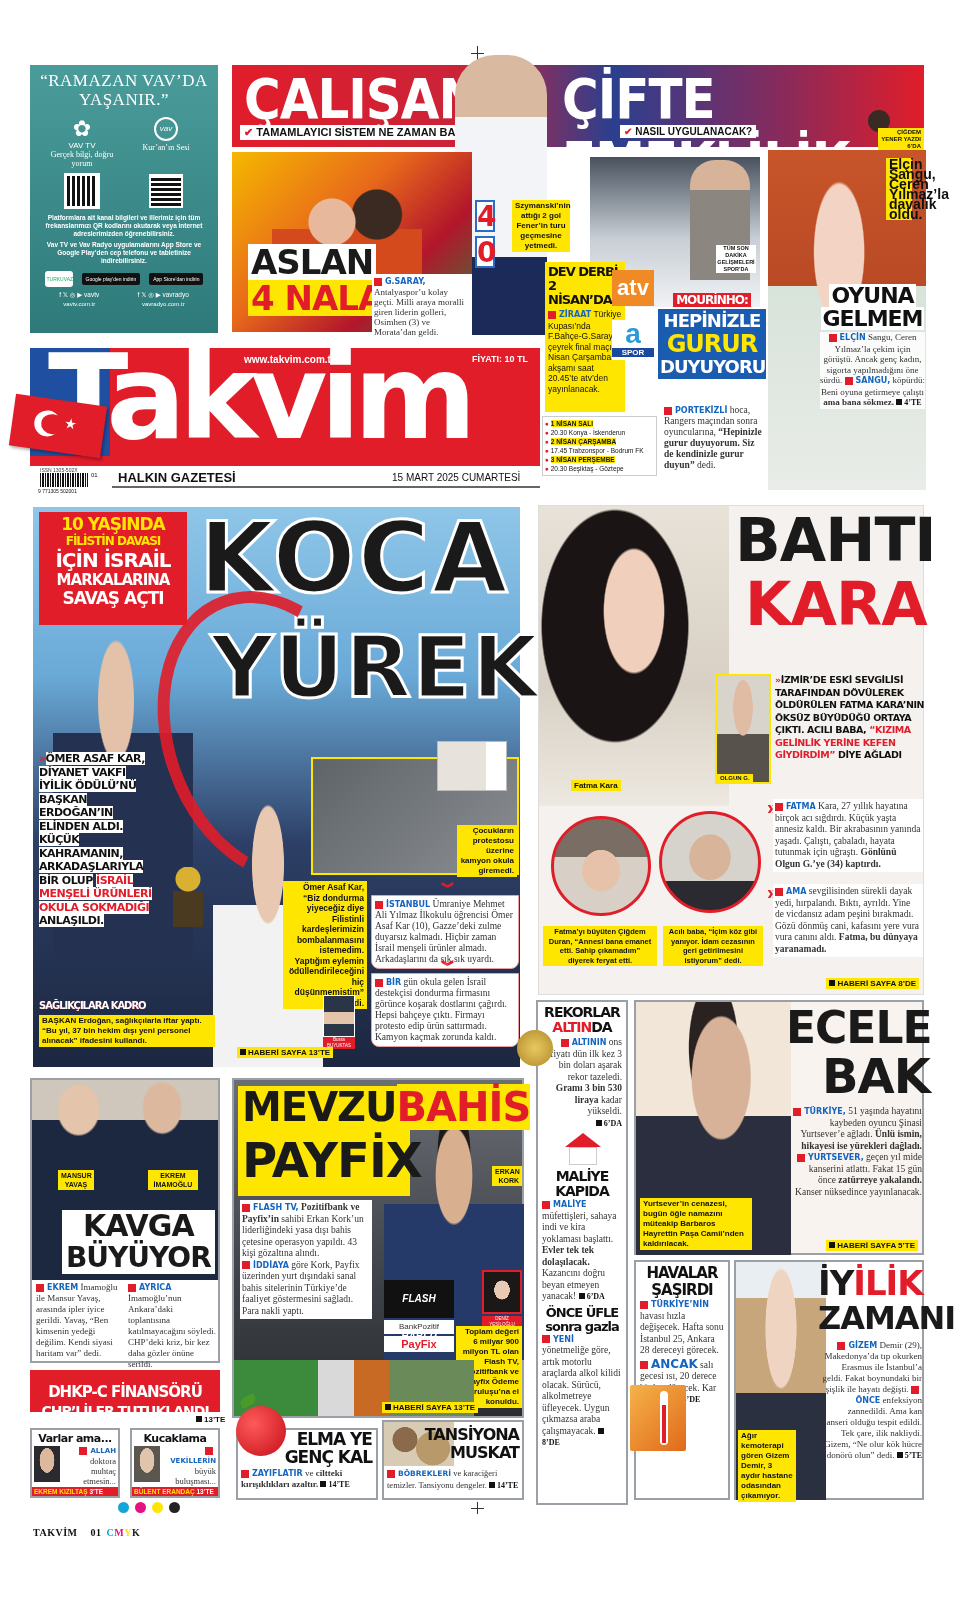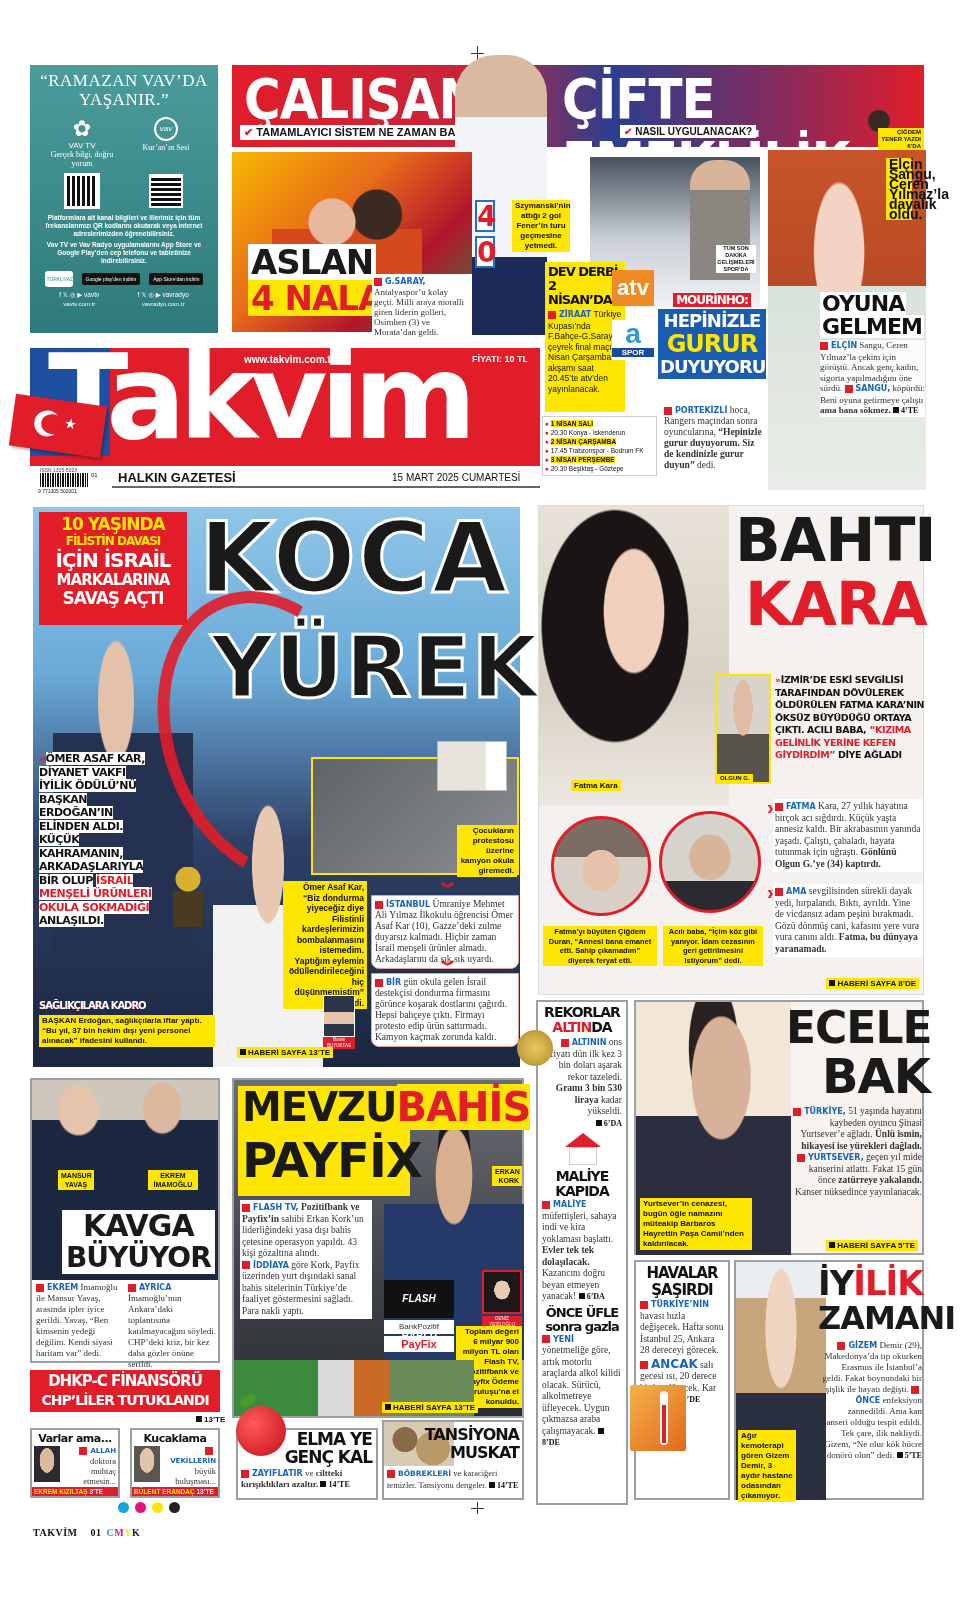--- a/index.html
+++ b/index.html
@@ -115,21 +115,21 @@
   <div style="font-size:6.5px;line-height:9px;font-weight:bold"><span style="color:#e11d2a">●</span> <span class="hl">1 NİSAN SALI</span></div>
   <div style="font-size:6.5px;line-height:9px"><span style="color:#e11d2a">●</span> <span>20.30 Konya - İskenderun</span></div>
   <div style="font-size:6.5px;line-height:9px;font-weight:bold"><span style="color:#e11d2a">●</span> <span class="hl">2 NİSAN ÇARŞAMBA</span></div>
   <div style="font-size:6.5px;line-height:9px"><span style="color:#e11d2a">●</span> <span>17.45 Trabzonspor - Bodrum FK</span></div>
   <div style="font-size:6.5px;line-height:9px;font-weight:bold"><span style="color:#e11d2a">●</span> <span class="hl">3 NİSAN PERŞEMBE</span></div>
   <div style="font-size:6.5px;line-height:9px"><span style="color:#e11d2a">●</span> <span>20.30 Beşiktaş - Göztepe</span></div>
 </div>
 
 <div class="abs" style="left:768px;top:150px;width:158px;height:340px;background:radial-gradient(ellipse at 45% 30%,#f3d3c3 0 20%,transparent 21%),linear-gradient(180deg,#c8552a 0%,#b94a25 40%,#d8e3da 40%,#e9ece8 100%)"></div>
 <div class="abs tag" style="left:886px;top:158px;width:26px;font-size:14px;line-height:10px;text-align:right">Elçin Sangu, Ceren Yılmaz’la davalık oldu.</div>
-<div class="abs" style="left:820px;top:292px;width:105px;text-align:left">
+<div class="abs" style="left:820px;top:284px;width:105px;text-align:center">
   <div class="cond" style="font-size:22px;line-height:23px;color:#111;background:#fff;display:inline-block;padding:0 2px">OYUNA</div><br>
   <div class="cond" style="font-size:22px;line-height:23px;color:#111;background:#fff;display:inline-block;padding:0 2px">GELMEM</div>
   <div class="btxt" style="font-size:9px;line-height:10.5px;margin-top:2px;background:rgba(255,255,255,.85)">
     <span class="sq"></span><span class="blue" style="font-size:8px">ELÇİN</span> <span>Sangu, Ceren Yılmaz’la çekim için görüştü. Ancak genç kadın, sigorta yapılmadığını öne sürdü.</span>
     <span class="sq"></span><span class="blue" style="font-size:8px">SANGU,</span> <span>köpürdü: Beni oyuna getirmeye çalıştı</span> <b>ama bana sökmez.</b> <span class="see">4’TE</span>
   </div>
 </div>
 
 <div class="abs" style="left:30px;top:348px;width:510px;height:118px;background:#e11d2a">
   <div class="abs" style="left:0;top:0;width:80px;height:108px;background:#1f4fa0"></div>
@@ -283,21 +283,21 @@
     <div class="cond" style="font-size:28px;line-height:32px;color:#1a1a1a">BÜYÜYOR</div>
   </div>
   <div class="abs btxt" style="left:4px;top:202px;width:86px;font-size:9px;line-height:11px">
     <span class="sq"></span><span class="blue" style="font-size:8px">EKREM</span> <span>İmamoğlu ile Mansur Yavaş, arasında ipler iyice gerildi. Yavaş, “Ben kimsenin yedeği değilim. Kendi siyasi haritam var” dedi.</span>
   </div>
   <div class="abs btxt" style="left:96px;top:202px;width:88px;font-size:9px;line-height:11px">
     <span class="sq"></span><span class="blue" style="font-size:8px">AYRICA</span> <span>İmamoğlu’nun Ankara’daki toplantısına katılmayacağını söyledi. CHP’deki kriz, bir kez daha gözler önüne serildi.</span>
   </div>
 </div>
 
-<div class="abs" style="left:30px;top:1370px;width:190px;height:42px;background:#e11d2a;text-align:center;padding-top:2px">
+<div class="abs" style="left:30px;top:1370px;width:190px;height:42px;background:#e11d2a;text-align:center;padding-top:13px">
   <div class="cond" style="color:#fff;font-size:15px;line-height:19px">DHKP-C FİNANSÖRÜ</div>
   <div class="cond" style="color:#fff;font-size:14px;line-height:19px">CHP’LİLER TUTUKLANDI</div>
 </div>
 <div class="abs see" style="left:196px;top:1415px">13’TE</div>
 
 <div class="abs box" style="left:30px;top:1428px;width:90px;height:70px;padding:2px">
   <div class="cond" style="font-size:11px;text-align:center;letter-spacing:-.5px">Varlar ama...</div>
   <div style="position:absolute;left:2px;top:16px;width:26px;height:36px;background:radial-gradient(ellipse at 50% 40%,#dcb89c 0 40%,transparent 41%),#2a2a30"></div>
   <div class="btxt" style="margin-left:36px;font-size:8.5px;line-height:10px;text-align:right"><span class="sq"></span><span class="blue" style="font-size:7px">ALLAH</span> <span>doktora muhtaç etmesin...</span></div>
   <div style="position:absolute;left:0;bottom:0;width:86px;background:#e11d2a;color:#ffe600;font-size:6.5px;font-weight:bold;padding:1px 2px"><span>EKREM KIZILTAŞ</span> <span style="color:#fff">3’TE</span></div>

